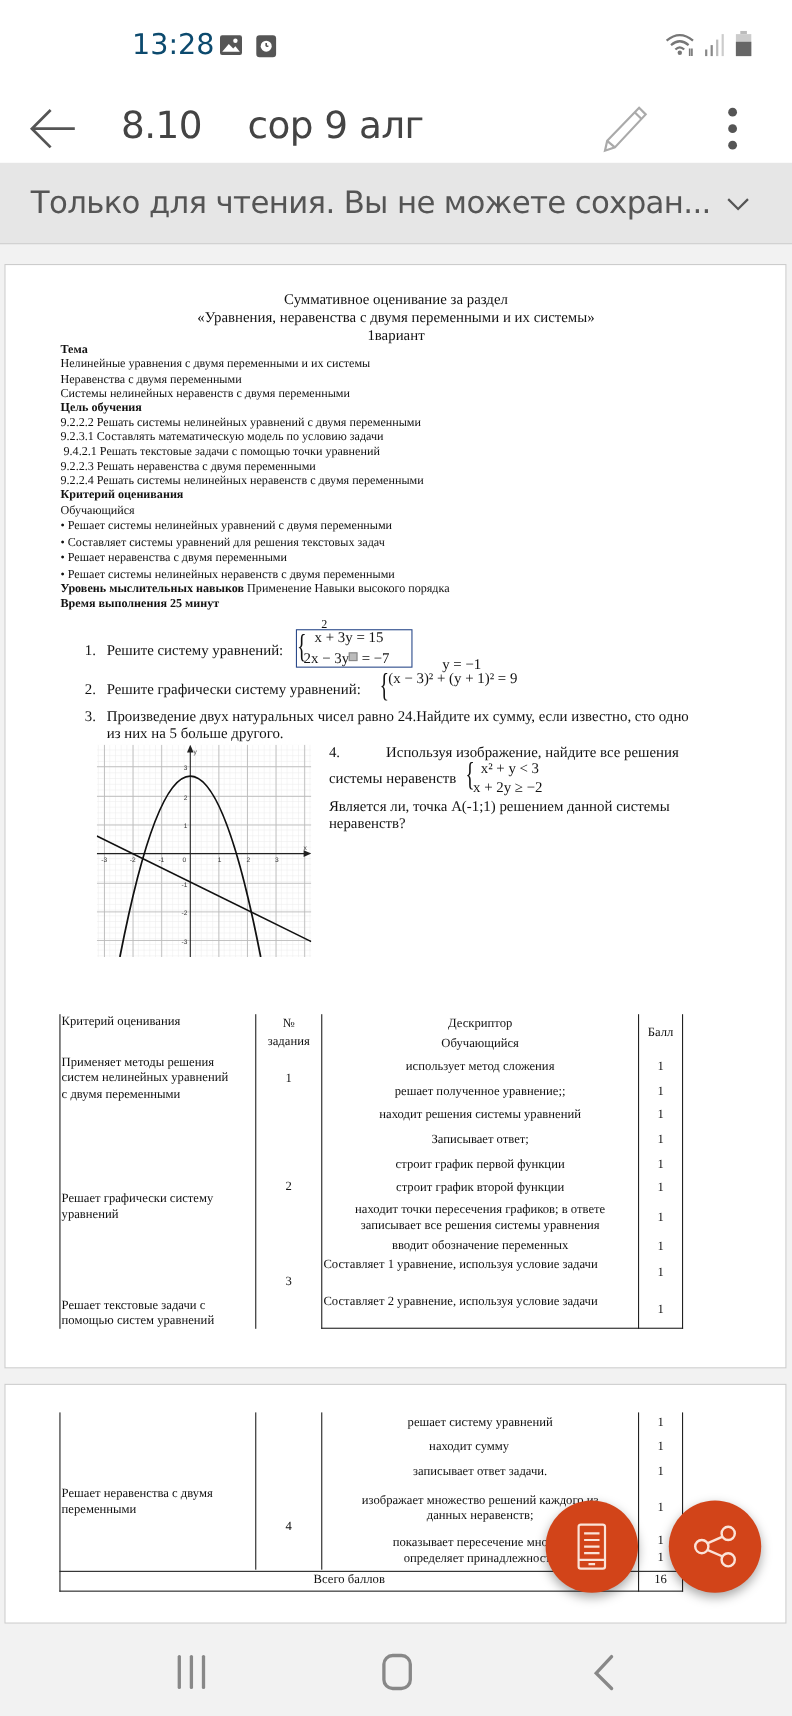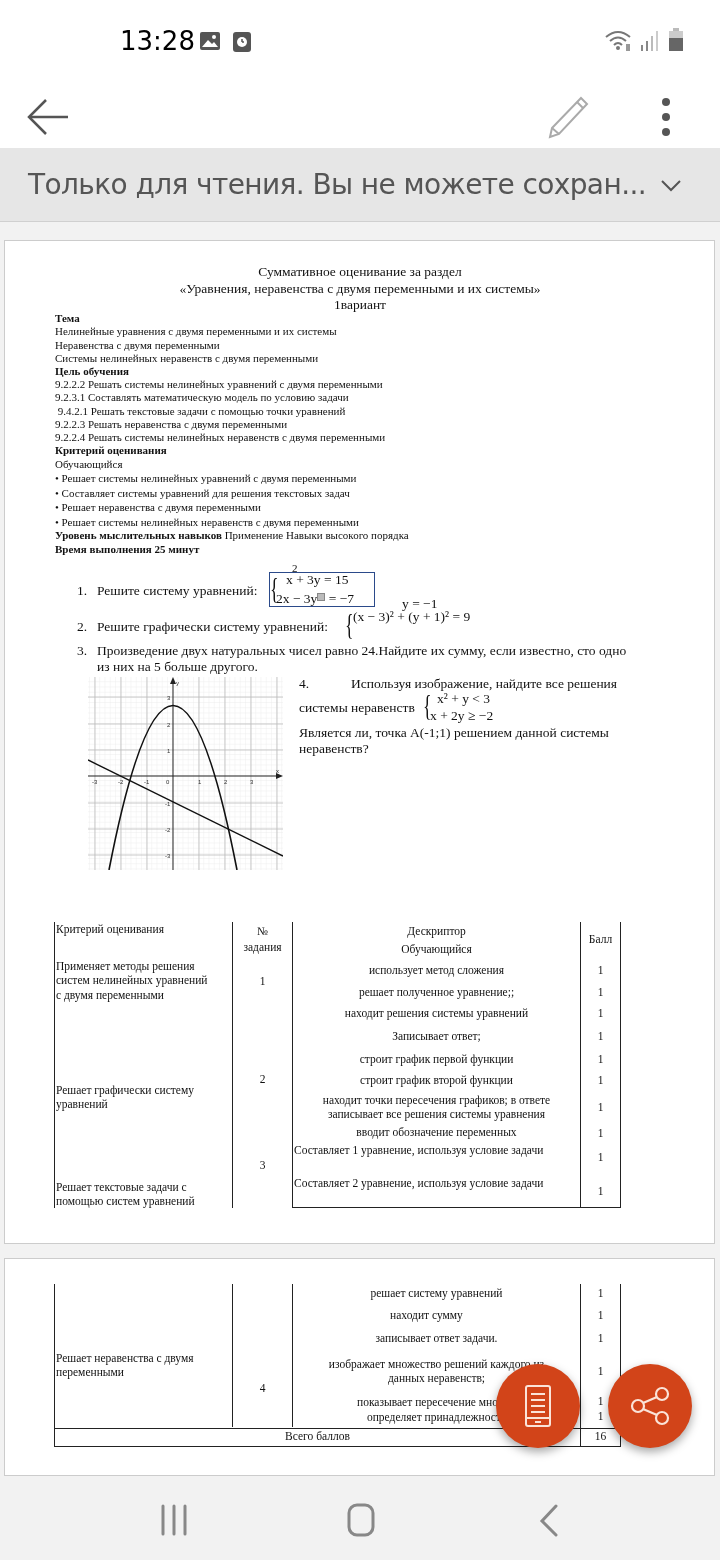--- a/index.html
+++ b/index.html
@@ -1,18 +1,18 @@
 <!DOCTYPE html>
 <html><head>
 <meta charset="utf-8">
 <style>
   * { box-sizing: border-box; margin: 0; padding: 0; }
   html, body { width: 720px; height: 1560px; overflow: hidden; background: #f2f2f2; font-family: "Liberation Sans", sans-serif; }
   .statusbar { position: absolute; top: 0; left: 0; width: 720px; height: 80px; background: #fff; }
-  .status-time { position: absolute; left: 120px; top: 26px; font-size: 26px; color: #000000; font-family: "DejaVu Sans", sans-serif; }
+  .status-time { position: absolute; left: 120px; top: 26px; font-size: 26px; color: #0c4a6e; font-family: "DejaVu Sans", sans-serif; }
   .status-icon { position: absolute; top: 31px; }
   .appbar { position: absolute; top: 80px; left: 0; width: 720px; height: 84px; background: #fff; border-bottom: 1px solid #ddd; }
   .back-btn { position: absolute; left: 24px; top: 12px; width: 50px; height: 50px; }
   .app-title { position: absolute; left: 110px; top: 14px; font-size: 34px; color: #444; font-family: "DejaVu Sans", sans-serif; letter-spacing: -0.5px; white-space: pre; }
   .edit-btn { position: absolute; left: 543px; top: 12px; width: 50px; height: 50px; }
   .more-btn { position: absolute; left: 648px; top: 12px; width: 36px; height: 50px; }
   .readonly-bar { position: absolute; top: 148px; left: 0; width: 720px; height: 74px; background: #e6e6e6; border-bottom: 1px solid #d0d0d0; }
   .readonly-text { position: absolute; left: 28px; top: 20px; font-size: 28px; color: #555; font-family: "DejaVu Sans", sans-serif; letter-spacing: -0.6px; white-space: nowrap; }
   .readonly-chevron { position: absolute; left: 655px; top: 22px; width: 32px; height: 32px; }
   .page { position: absolute; left: 4px; width: 711px; background: #fff; border: 1px solid #ccc; }
@@ -68,20 +68,21 @@
     <rect x="1" y="3" width="14" height="20" fill="#ccc"></rect>
     <rect x="1" y="10" width="14" height="13" fill="#666"></rect>
   </svg>
 </div>
 
 <div class="appbar">
   <svg class="back-btn" viewBox="0 0 50 50">
     <line x1="6" y1="25" x2="44" y2="25" stroke="#555" stroke-width="2.5"></line>
     <polyline points="22,8 5,25 22,42" stroke="#555" stroke-width="2.5" fill="none"></polyline>
   </svg>
+  <span class="app-title">8.10    сор 9 алг</span>
   <svg class="edit-btn" viewBox="0 0 50 50">
     <path d="M38 6 L44 12 L16 42 L7 45 L9 36 Z" stroke="#aaa" stroke-width="2" fill="none"></path>
     <line x1="34" y1="10" x2="40" y2="16" stroke="#aaa" stroke-width="2"></line>
     <line x1="9" y1="36" x2="16" y2="42" stroke="#aaa" stroke-width="2"></line>
   </svg>
   <svg class="more-btn" viewBox="0 0 36 50">
     <circle cx="18" cy="10" r="4" fill="#555"></circle>
     <circle cx="18" cy="25" r="4" fill="#555"></circle>
     <circle cx="18" cy="40" r="4" fill="#555"></circle>
   </svg>

